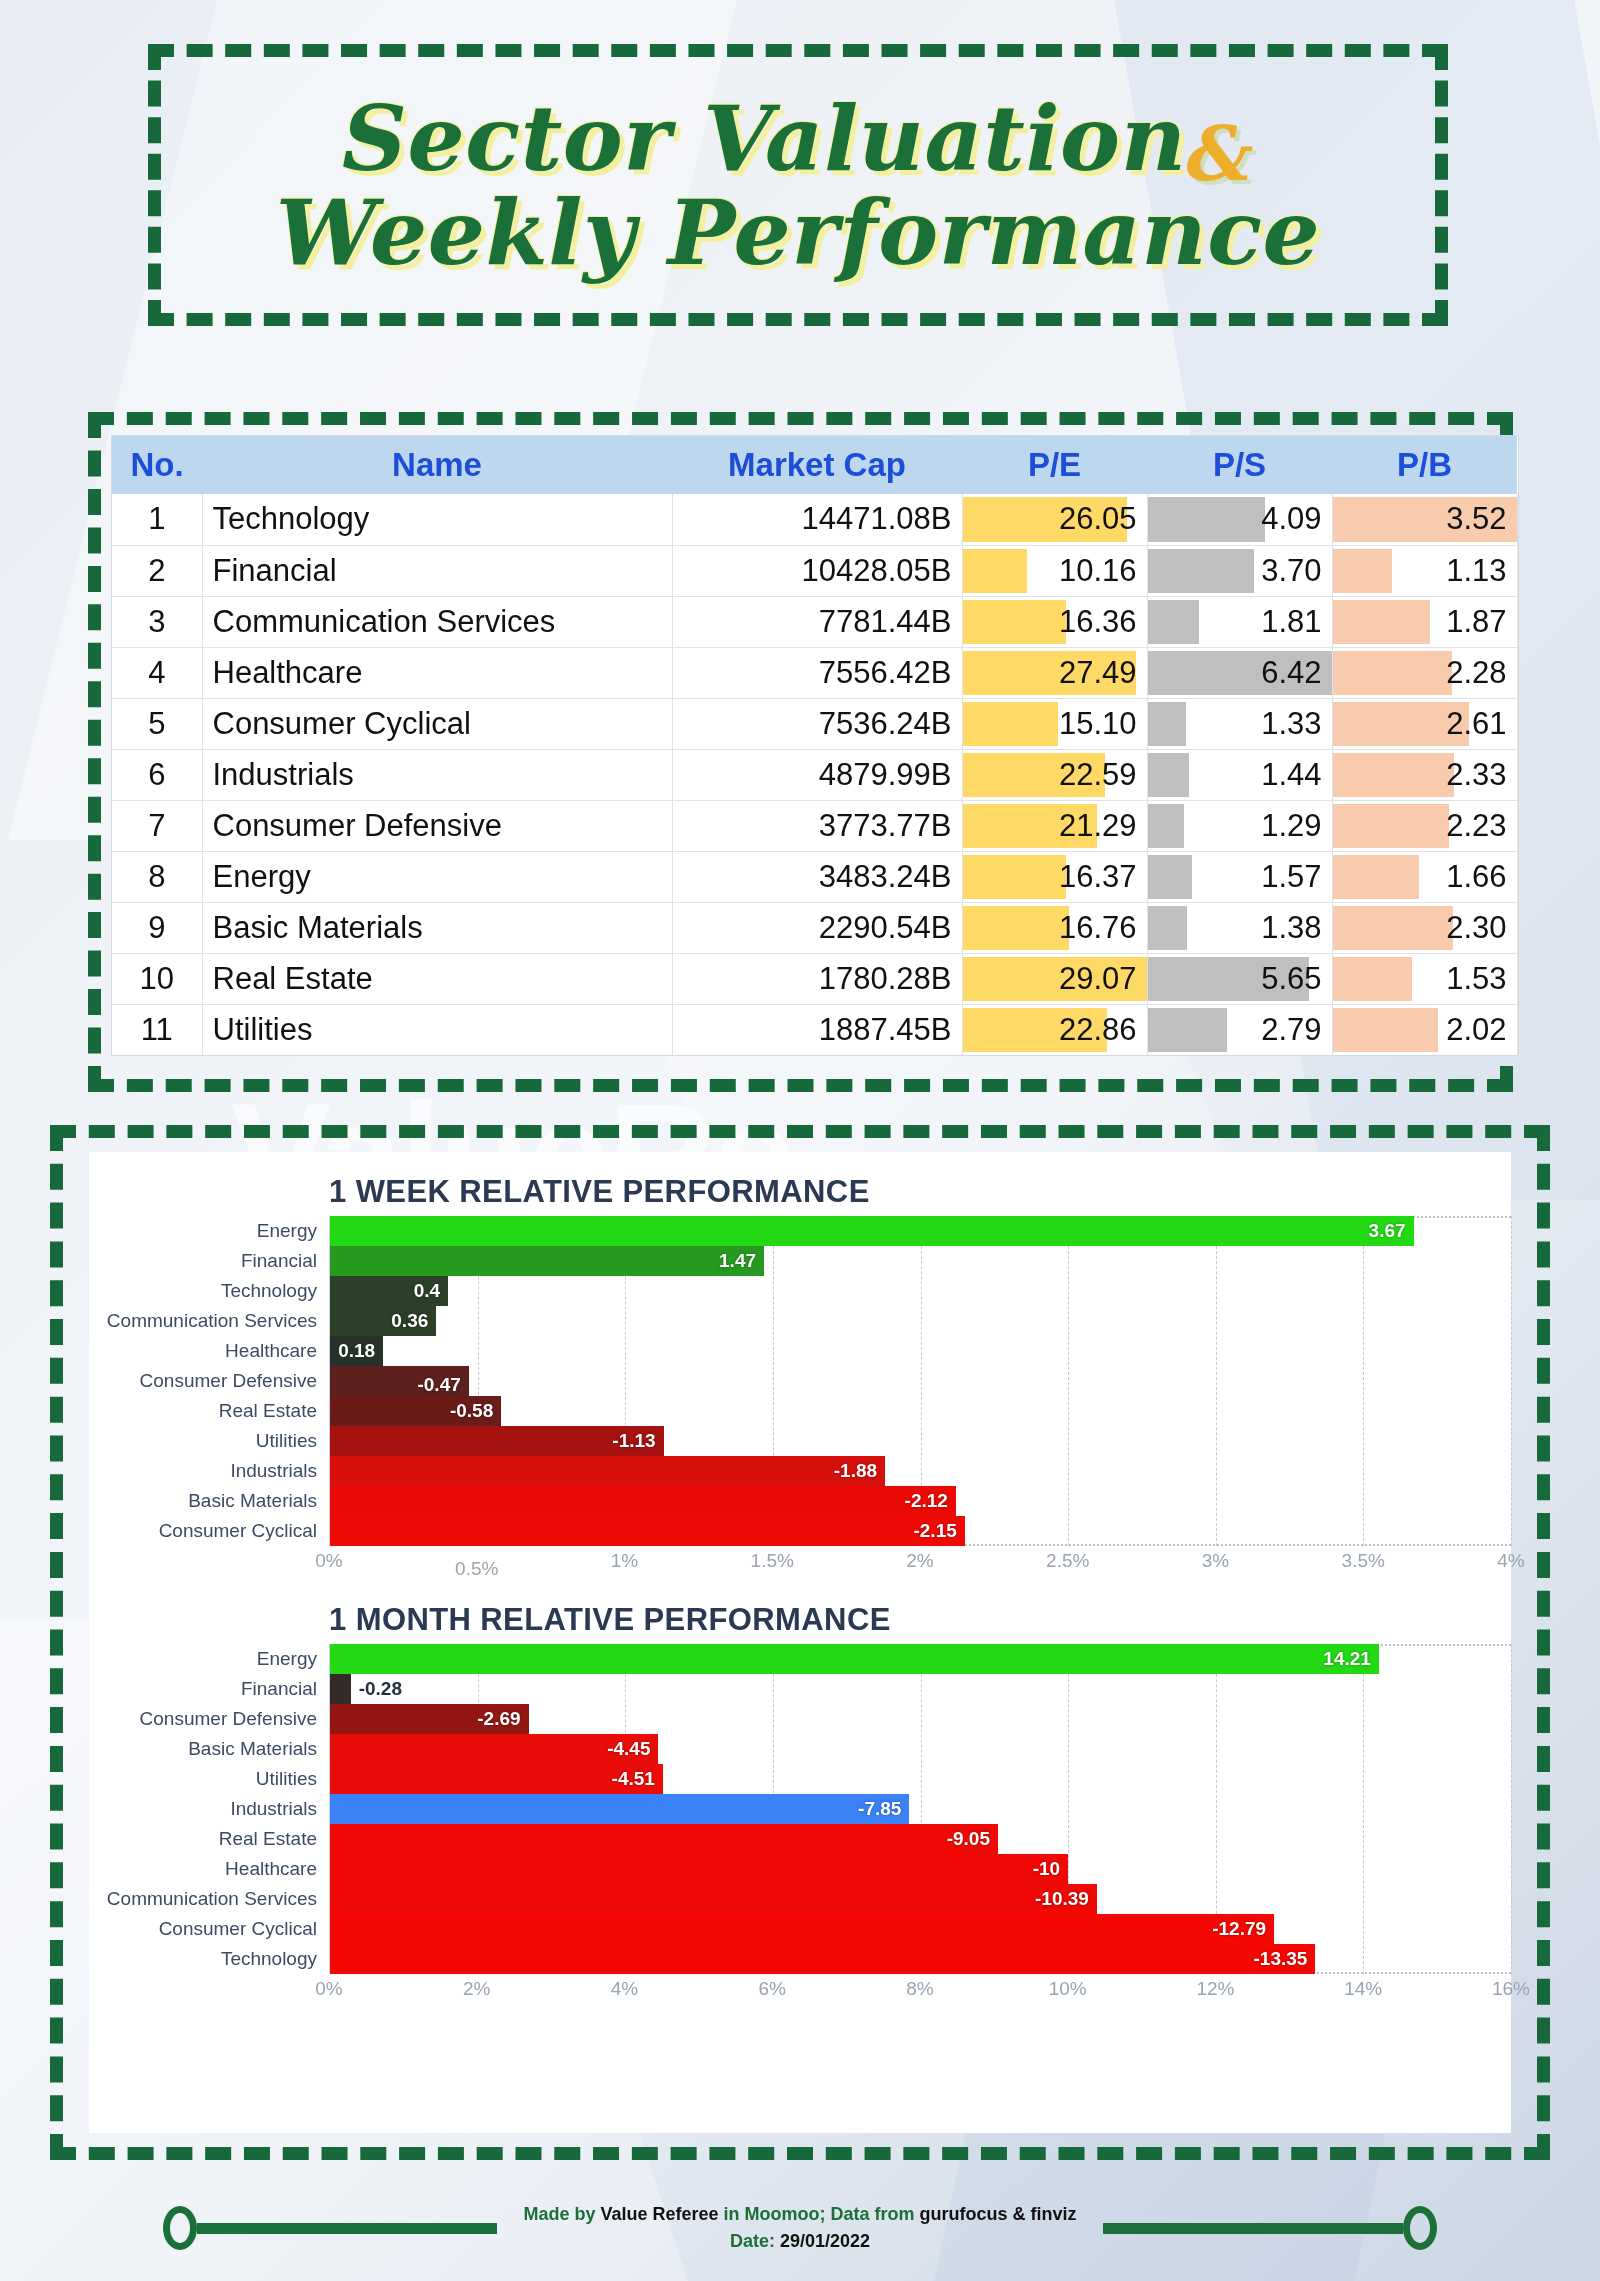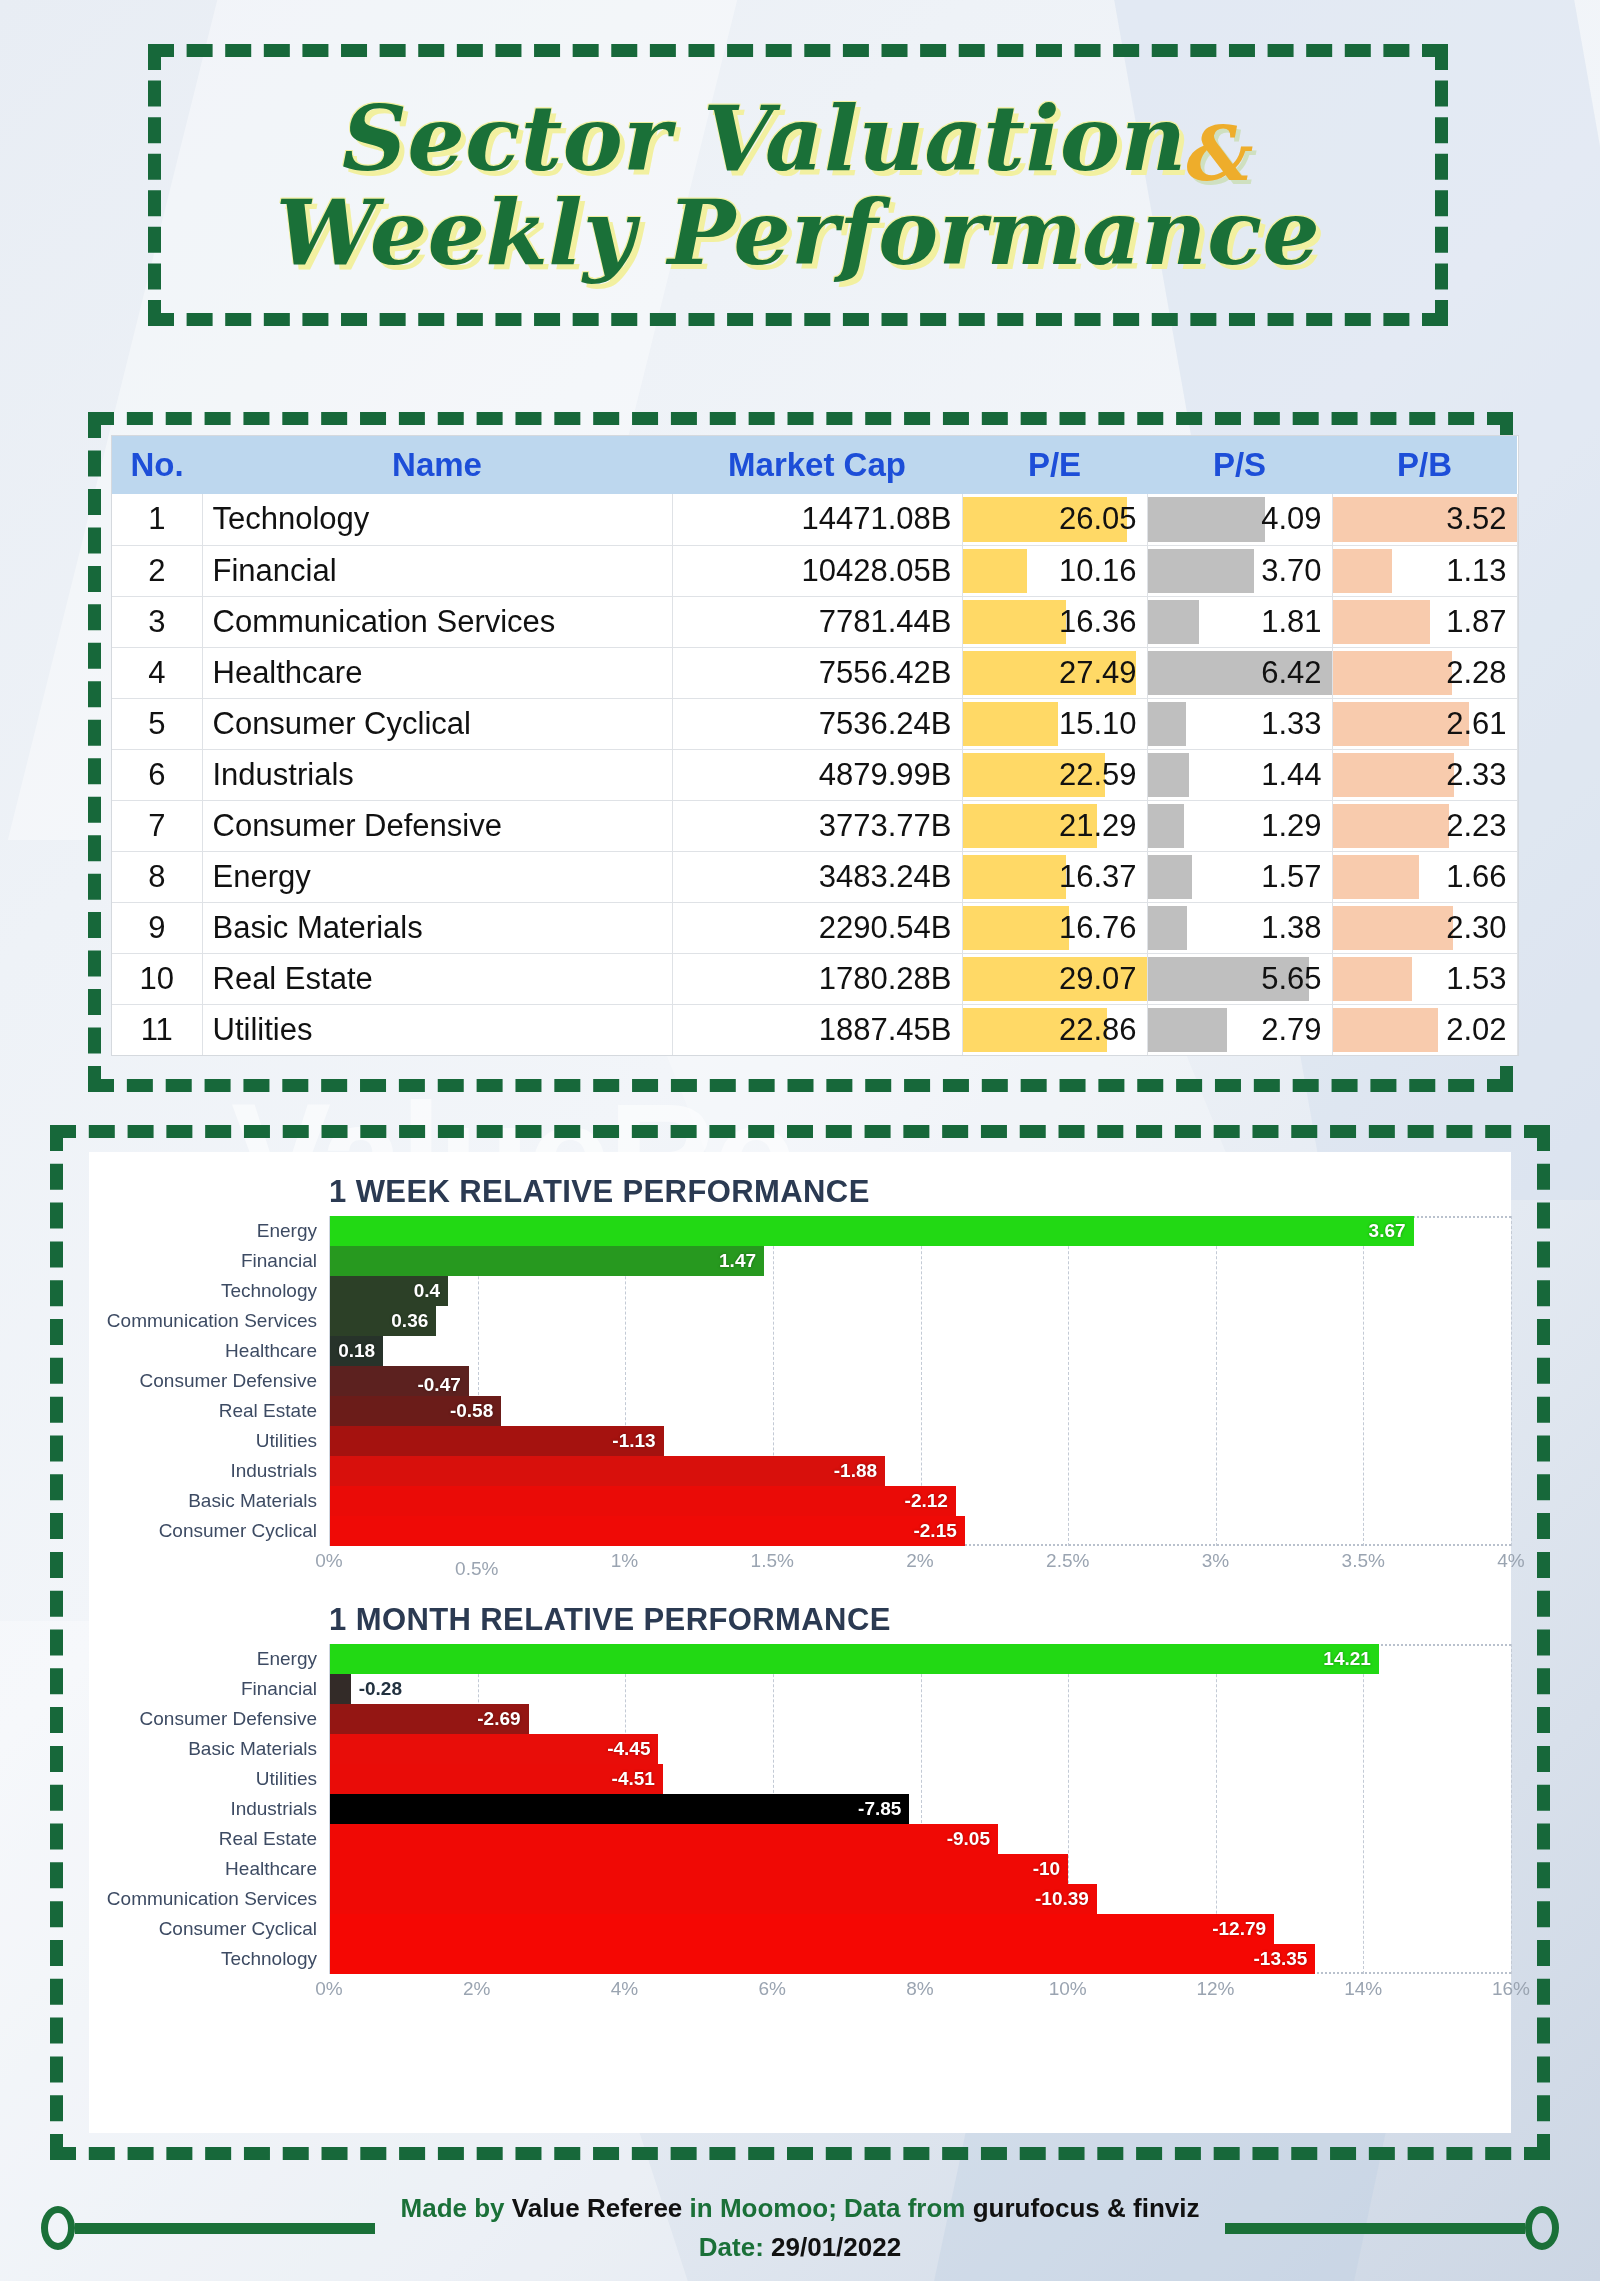--- a/index.html
+++ b/index.html
@@ -141,21 +141,21 @@
     position: absolute; left: 0; right: 0; top: 2175px; height: 106px;
     display: flex; align-items: center; justify-content: center;
   }
   .orn { display: flex; align-items: center; }
   .orn-circle {
     width: 34px; height: 44px; border: 7px solid #1a7038; border-radius: 50%;
     box-sizing: border-box;
   }
   .orn-line { height: 11px; background: #1a7038; width: 300px; }
   .footer-text { text-align: center; padding: 0 26px; line-height: 1.5; }
-  .ft-line { font-size: 26px; font-weight: 700; white-space: nowrap; }
+  .ft-line { font-size: 18px; font-weight: 700; white-space: nowrap; }
   .g { color: #1a7038; } .k { color: #111; }
 </style>
 </head>
 <body>
 
 <div class="bg-shape bg1"></div>
 <div class="bg-shape bg2"></div>
 <div class="bg-shape bg3"></div>
 <div class="bg-shape bg4"></div>
 <div class="bg-shape bg5"></div>
@@ -423,21 +423,21 @@
               <div class="bar" style="width: 27.8125%; background: rgb(232, 13, 9);">
                 <span class="bar-val">-4.45</span>
               </div>
             </div>
             <div class="bar-row" style="height: 30px;">
               <div class="bar" style="width: 28.1875%; background: rgb(233, 12, 8);">
                 <span class="bar-val">-4.51</span>
               </div>
             </div>
             <div class="bar-row" style="height: 30px;">
-              <div class="bar" style="width: 49.0625%; background: #000000;">
+              <div class="bar" style="width: 49.0625%; background: #3b82f6;">
                 <span class="bar-val">-7.85</span>
               </div>
             </div>
             <div class="bar-row" style="height: 30px;">
               <div class="bar" style="width: 56.5625%; background: rgb(240, 9, 5);">
                 <span class="bar-val">-9.05</span>
               </div>
             </div>
             <div class="bar-row" style="height: 30px;">
               <div class="bar" style="width: 62.5%; background: rgb(240, 9, 5);">

